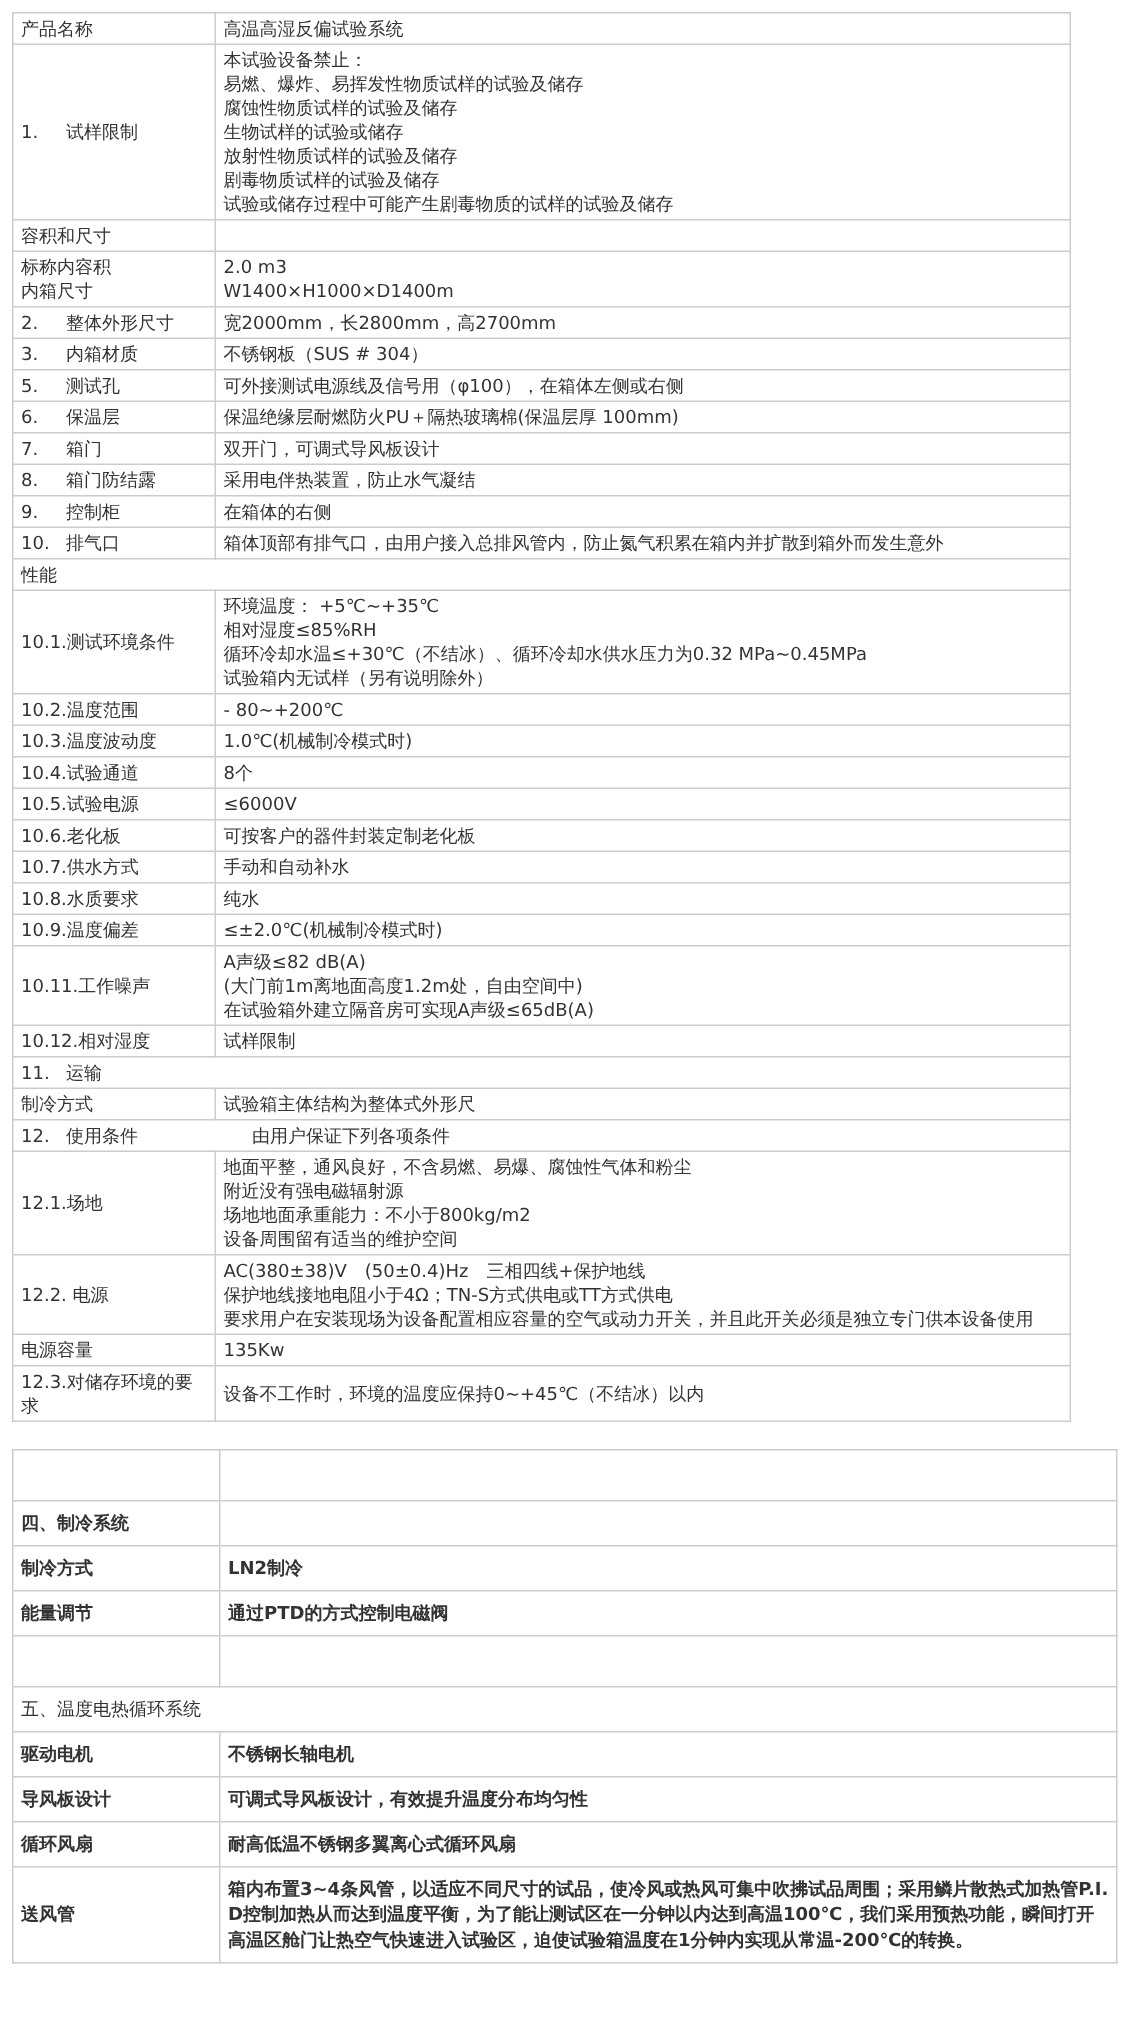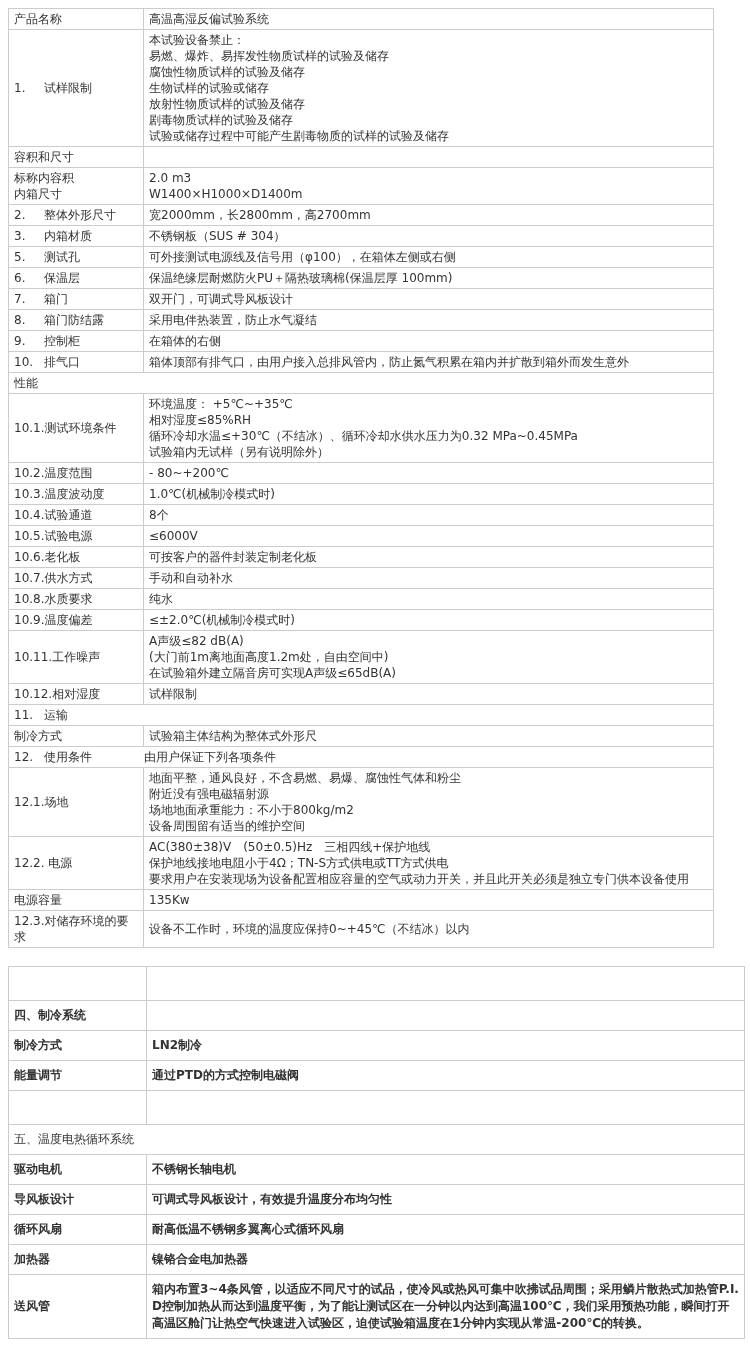--- a/index.html
+++ b/index.html
@@ -20,21 +20,21 @@
   .t1{width:706px;font-size:12px;line-height:16px;}
   .t2{width:737px;font-size:12px;line-height:17px;margin-top:18px;}
   .t1 .colA{width:135px;}
   .t2 .colA{width:138px;}
   .c2,.lbl,.note{white-space:pre-line;}
   .num{display:inline-block;min-width:30px;}
   .t2 td{padding:6px 5px;}
   .t2 tr.kv td{font-weight:bold;}
   tr.plain td{font-weight:normal;}
   tr.tall td{height:21px;}
-  .span-cell .note{margin-left:52px;}
+  .span-cell .note{margin-left:76px;}
 </style>
 </head>
 <body>
 
 <div class="page">
   <table class="t1">
     <colgroup>
         <col class="colA">
         <col class="colB">
       </colgroup>
@@ -159,21 +159,21 @@
         </tr>
         <tr class="kv">
           <td class="c1"><span class="lbl">12.1.场地</span></td>
           <td class="c2">地面平整，通风良好，不含易燃、易爆、腐蚀性气体和粉尘
 附近没有强电磁辐射源
 场地地面承重能力：不小于800kg/m2
 设备周围留有适当的维护空间</td>
         </tr>
         <tr class="kv">
           <td class="c1"><span class="lbl">12.2. 电源</span></td>
-          <td class="c2">AC(380±38)V　(50±0.5)Hz　三相四线+保护地线
+          <td class="c2">AC(380±38)V　(50±0.4)Hz　三相四线+保护地线
 保护地线接地电阻小于4Ω；TN-S方式供电或TT方式供电
 要求用户在安装现场为设备配置相应容量的空气或动力开关，并且此开关必须是独立专门供本设备使用</td>
         </tr>
         <tr class="kv">
           <td class="c1"><span class="lbl">电源容量</span></td>
           <td class="c2">135Kw</td>
         </tr>
         <tr class="kv">
           <td class="c1"><span class="lbl">12.3.对储存环境的要求</span></td>
           <td class="c2">设备不工作时，环境的温度应保持0~+45℃（不结冰）以内</td>
@@ -215,22 +215,18 @@
         </tr>
         <tr class="kv">
           <td class="c1"><span class="lbl">导风板设计</span></td>
           <td class="c2">可调式导风板设计，有效提升温度分布均匀性</td>
         </tr>
         <tr class="kv">
           <td class="c1"><span class="lbl">循环风扇</span></td>
           <td class="c2">耐高低温不锈钢多翼离心式循环风扇</td>
         </tr>
         <tr class="kv">
-          <td class="c1"><span class="lbl">加热器</span></td>
-          <td class="c2">镍铬合金电加热器</td>
-        </tr>
-        <tr class="kv">
           <td class="c1"><span class="lbl">送风管</span></td>
           <td class="c2">箱内布置3~4条风管，以适应不同尺寸的试品，使冷风或热风可集中吹拂试品周围；采用鳞片散热式加热管P.I.D控制加热从而达到温度平衡，为了能让测试区在一分钟以内达到高温100℃，我们采用预热功能，瞬间打开高温区舱门让热空气快速进入试验区，迫使试验箱温度在1分钟内实现从常温-200℃的转换。</td>
         </tr>
       </tbody>
   </table>
 </div>
 
 </body></html>

